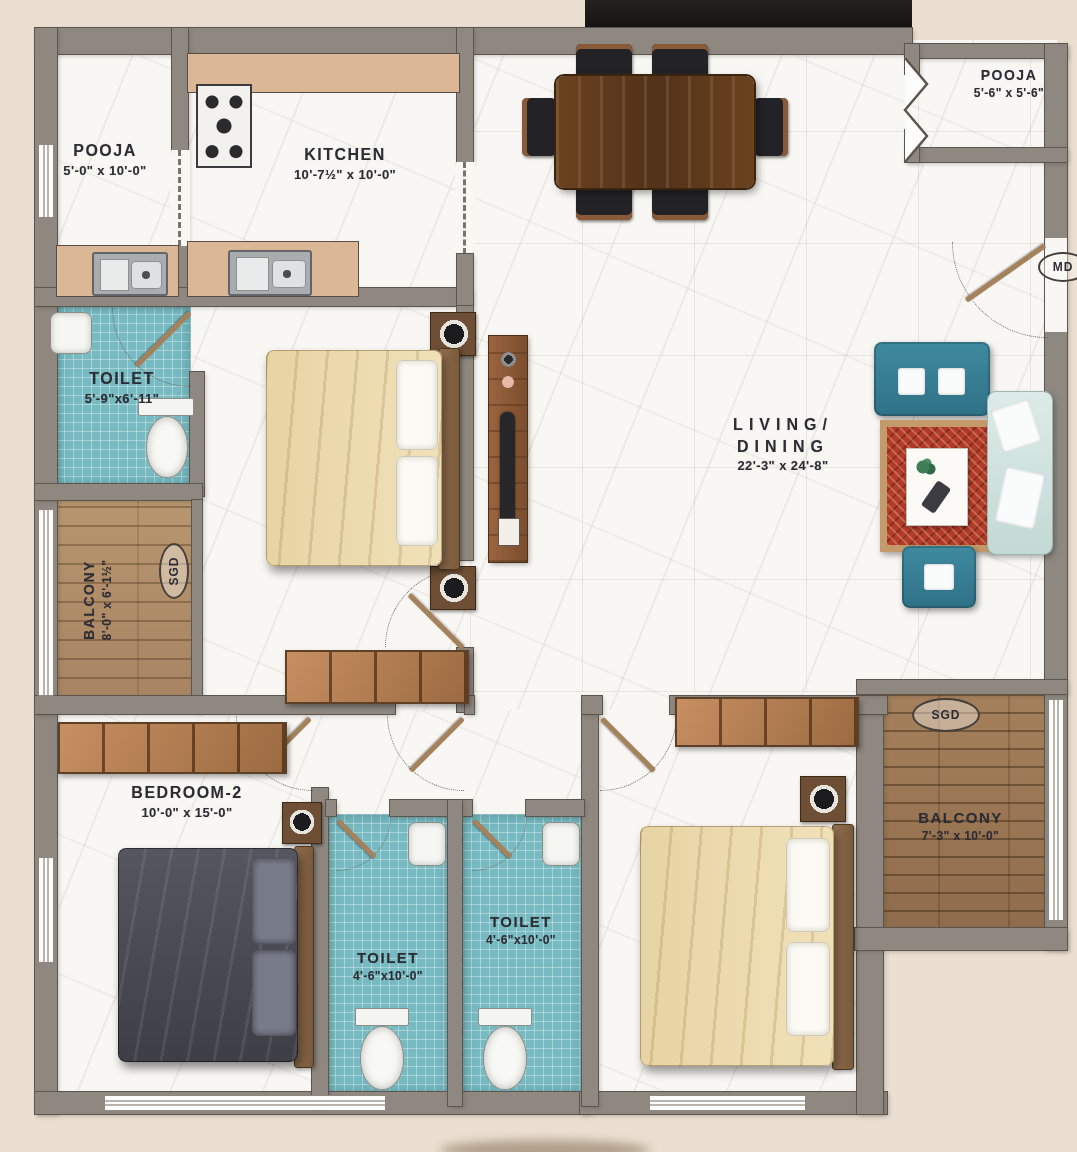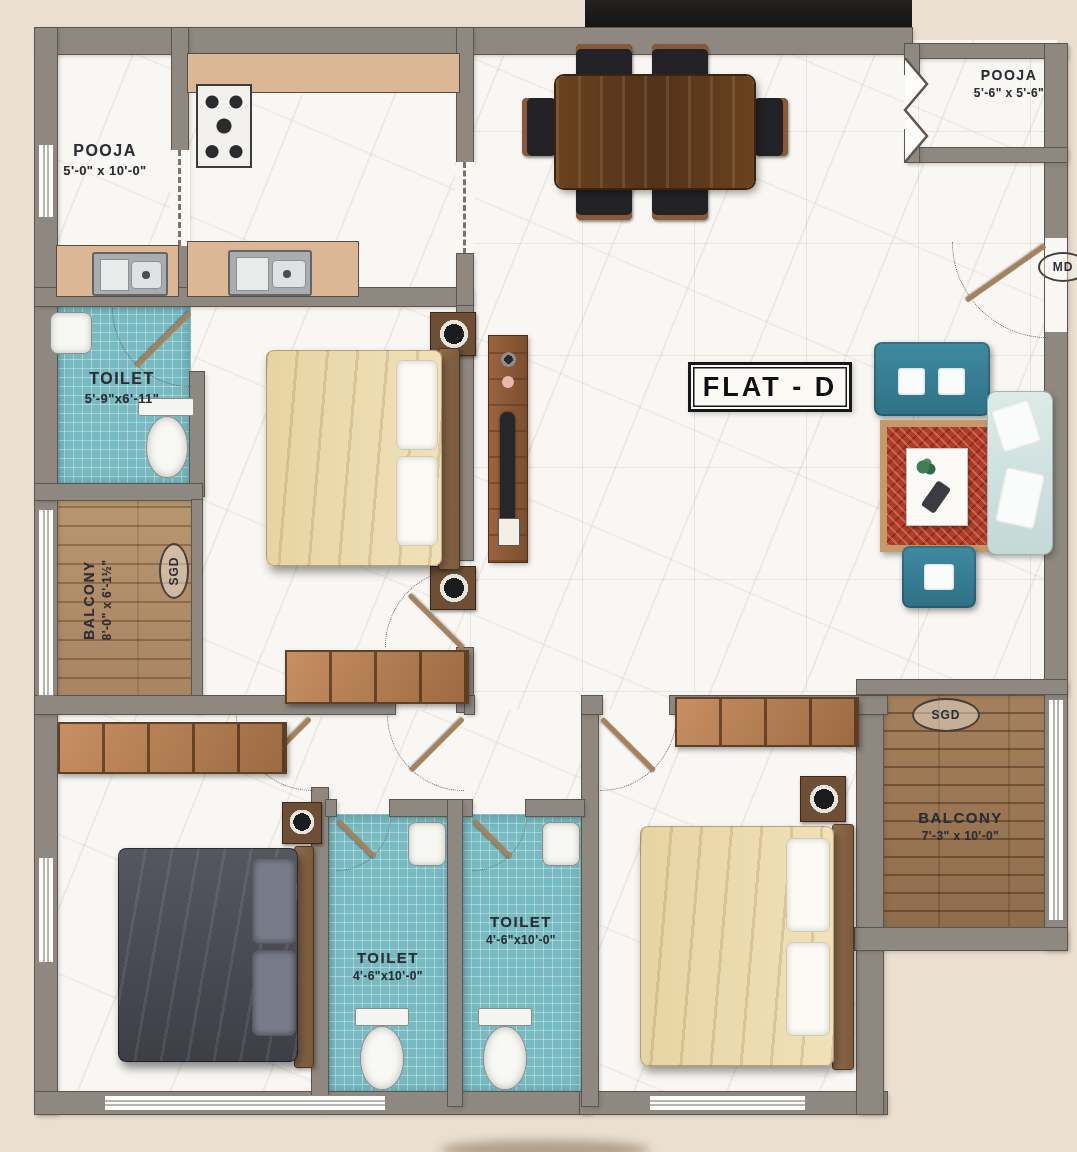--- a/index.html
+++ b/index.html
@@ -272,34 +272,44 @@
       <span>SGD</span>
     </div>
   <div class="oval" style="left:912px;top:698px;width:64px;height:30px;">
       <span>SGD</span>
     </div>
 
   <div class="lbl" style="left:40px;top:140px;width:130px;">
     <div class="nm">POOJA</div>
     <div class="dm">5'-0" x 10'-0"</div>
   </div>
+  <div class="lbl" style="left:250px;top:144px;width:190px;">
+    <div class="nm">KITCHEN</div>
+    <div class="dm">10'-7½" x 10'-0"</div>
+  </div>
   <div class="lbl" style="left:939px;top:66px;width:140px;text-align:center;">
     <div class="nm" style="font-size:14px;">POOJA</div>
     <div class="dm" style="font-size:12px;">5'-6" x 5'-6"</div>
   </div>
   <div class="lbl" style="left:50px;top:368px;width:144px;">
     <div class="nm">TOILET</div>
     <div class="dm">5'-9"x6'-11"</div>
   </div>
   <div class="lbl" style="left:18px;top:520px;width:160px;height:160px;transform:rotate(-90deg);transform-origin:center;display:flex;flex-direction:column;justify-content:center;">
     <div class="nm" style="font-size:14px;">BALCONY</div>
     <div class="dm" style="font-size:12px;">8'-0" x 6'-1½"</div>
   </div>
-  <div class="flatbox" style="left:688px;top:362px;width:158px;height:44px;">
-    <span>FLAT - D</span>
+  <div class="lbl" style="left:688px;top:414px;width:190px;">
+    <div class="nm" style="letter-spacing:6px;">LIVING/</div>
+    <div class="nm" style="letter-spacing:6px;">DINING</div>
+    <div class="dm">22'-3" x 24'-8"</div>
+  </div>
+  <div class="lbl" style="left:82px;top:782px;width:210px;">
+    <div class="nm">BEDROOM-2</div>
+    <div class="dm">10'-0" x 15'-0"</div>
   </div>
   <div class="lbl" style="left:322px;top:948px;width:132px;">
     <div class="nm" style="font-size:15px;">TOILET</div>
     <div class="dm" style="font-size:12px;">4'-6"x10'-0"</div>
   </div>
   <div class="lbl" style="left:455px;top:912px;width:132px;">
     <div class="nm" style="font-size:15px;">TOILET</div>
     <div class="dm" style="font-size:12px;">4'-6"x10'-0"</div>
   </div>
   <div class="lbl" style="left:878px;top:808px;width:165px;">

